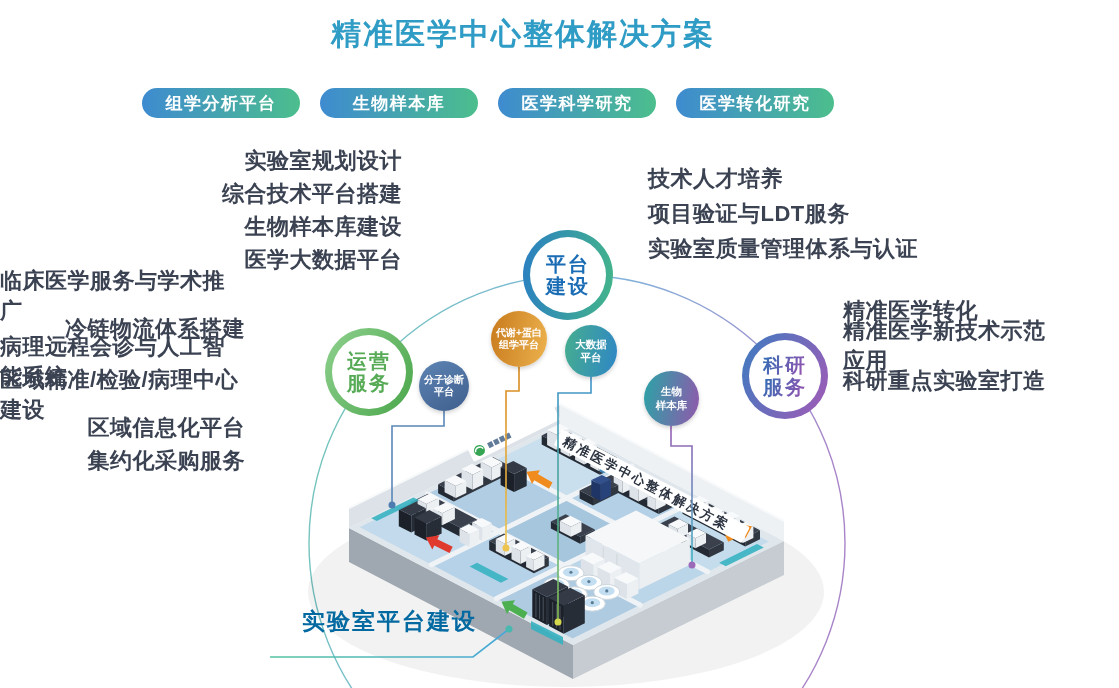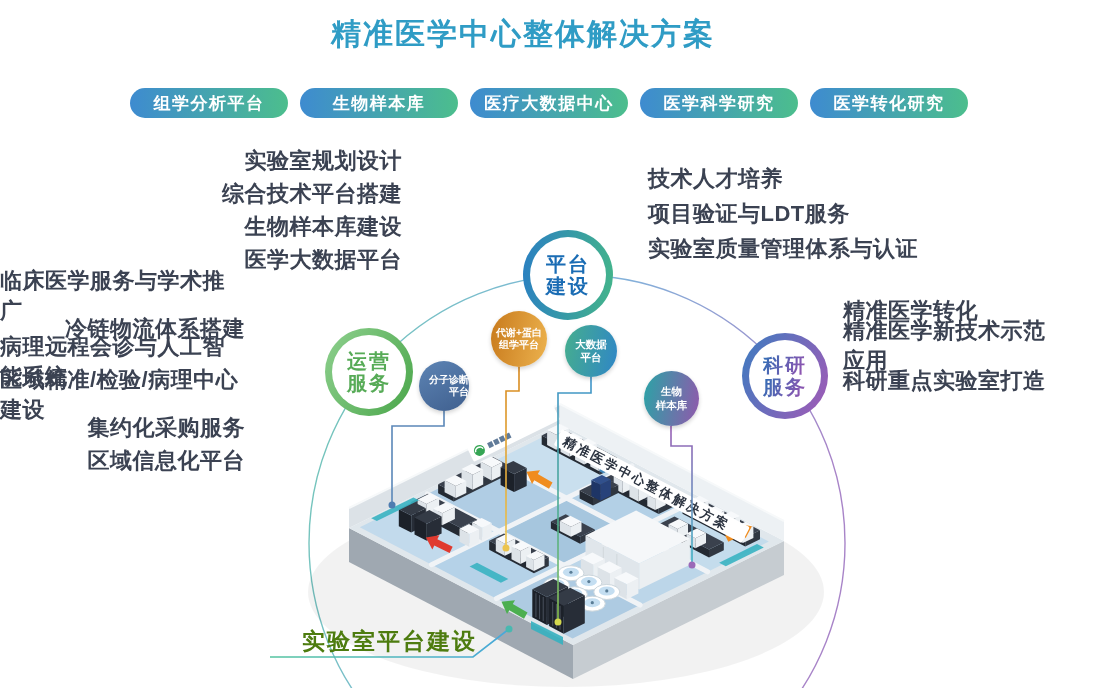--- a/index.html
+++ b/index.html
@@ -1,20 +1,20 @@
 <!DOCTYPE html>
 <html><head>
 <meta charset="utf-8">
 <style>
   html,body{margin:0;padding:0;background:#fff;}
   .stage{position:relative;width:1046px;height:688px;background:#fff;overflow:hidden;
          font-family:"Liberation Sans","DejaVu Sans",sans-serif;}
   .title{position:absolute;left:0;right:0;top:14px;text-align:center;
          font-size:30px;font-weight:800;color:#2f9cc5;letter-spacing:2px;}
-  .pills{position:absolute;left:130px;top:88px;display:flex;gap:12px;}
+  .pills{position:absolute;left:142px;top:88px;display:flex;gap:20px;}
   .pill{width:158px;height:30px;border-radius:16px;display:flex;align-items:center;justify-content:center;
         background:linear-gradient(90deg,#3e8bd0,#4cbe8d);color:#fff;font-size:17px;font-weight:700;
         letter-spacing:1.5px;}
   #scene{position:absolute;left:0;top:0;}
   .vlist{position:absolute;font-size:22px;color:#3b4252;font-weight:600;letter-spacing:0.5px;}
   .vlist .li{height:33px;display:flex;align-items:center;}
   .vlist.r .li{justify-content:flex-end;}
   .vlist.lh35 .li{height:35px;}
   .svc{position:absolute;border-radius:50%;}
   .svc-inner{position:absolute;inset:7px;background:#fff;border-radius:50%;display:flex;flex-direction:column;
@@ -24,36 +24,35 @@
   #svc-operation{left:325px;top:328px;width:88px;height:88px;background:linear-gradient(120deg,#8ed08e,#4aa64a);}
   #svc-operation .svc-inner{color:#57ab57;}
   #svc-research{left:742px;top:333px;width:86px;height:86px;background:linear-gradient(115deg,#3c7cc0,#a35ab6);}
   #svc-research .svc-inner span{background:linear-gradient(115deg,#2f6fb5,#9c51b0);
       -webkit-background-clip:text;background-clip:text;color:transparent;}
   .node{position:absolute;border-radius:50%;color:#fff;font-weight:700;display:flex;flex-direction:column;
         align-items:center;justify-content:center;text-align:center;line-height:1.25;
         box-shadow:0 2px 4px rgba(0,0,0,.18);}
   #node-met{left:491px;top:311px;width:56px;height:56px;font-size:10px;background:linear-gradient(100deg,#c87a1c,#ecb24e);text-align:center;}
   #node-big{left:565px;top:325px;width:52px;height:52px;font-size:10.5px;background:linear-gradient(100deg,#46ae8e,#2f86c6);}
-  #node-mol{left:419px;top:361px;width:50px;height:50px;font-size:10px;background:linear-gradient(150deg,#5d84b4,#3f5f8e);align-items:flex-end;}
+  #node-mol{left:419px;top:361px;width:50px;height:50px;font-size:10px;background:linear-gradient(150deg,#5d84b4,#3f5f8e);}
   #node-bio{left:644px;top:371px;width:55px;height:55px;font-size:10.5px;background:linear-gradient(100deg,#2aa4a6,#9158ac);}
-  .bottom-label{position:absolute;left:302px;top:626px;font-family:"Liberation Serif","DejaVu Serif",serif;
-        font-size:23px;font-weight:700;color:#4d7c0f;letter-spacing:2px;}
+  .bottom-label{position:absolute;left:302px;top:606px;font-family:"Liberation Serif","DejaVu Serif",serif;
+        font-size:23px;font-weight:700;color:#0369a1;letter-spacing:2px;}
 </style>
 </head>
 <body>
 
 <div class="stage">
 
   <div class="title">精准医学中心整体解决方案</div>
 
   <div class="pills">
     <div class="pill">组学分析平台</div>
     <div class="pill">生物样本库</div>
-    <div class="pill">医疗大数据中心</div>
     <div class="pill">医学科学研究</div>
     <div class="pill">医学转化研究</div>
   </div>
 
   <svg id="scene" width="1119" height="688" viewBox="0 0 1119 688">
     <defs>
       <linearGradient id="gradArc" gradientUnits="userSpaceOnUse" x1="309" y1="275" x2="845" y2="420">
         <stop offset="0" stop-color="#72c8b4"></stop>
           <stop offset="0.5" stop-color="#7fb6dc"></stop>
           <stop offset="1" stop-color="#a884c8"></stop>
@@ -315,22 +314,22 @@
     <div class="li">技术人才培养</div>
     <div class="li">项目验证与LDT服务</div>
     <div class="li">实验室质量管理体系与认证</div>
   </div>
 
   <div class="vlist r" style="right:801px;top:279px;">
     <div class="li">临床医学服务与学术推广</div>
     <div class="li">冷链物流体系搭建</div>
     <div class="li">病理远程会诊与人工智能系统</div>
     <div class="li">区域精准/检验/病理中心建设</div>
+    <div class="li">区域信息化平台</div>
     <div class="li">集约化采购服务</div>
-    <div class="li">区域信息化平台</div>
   </div>
 
   <div class="vlist lh35" style="left:843px;top:293px;">
     <div class="li">精准医学转化</div>
     <div class="li">精准医学新技术示范应用</div>
     <div class="li">科研重点实验室打造</div>
   </div>
 
   <div class="svc" id="svc-platform">
     <div class="svc-inner">

